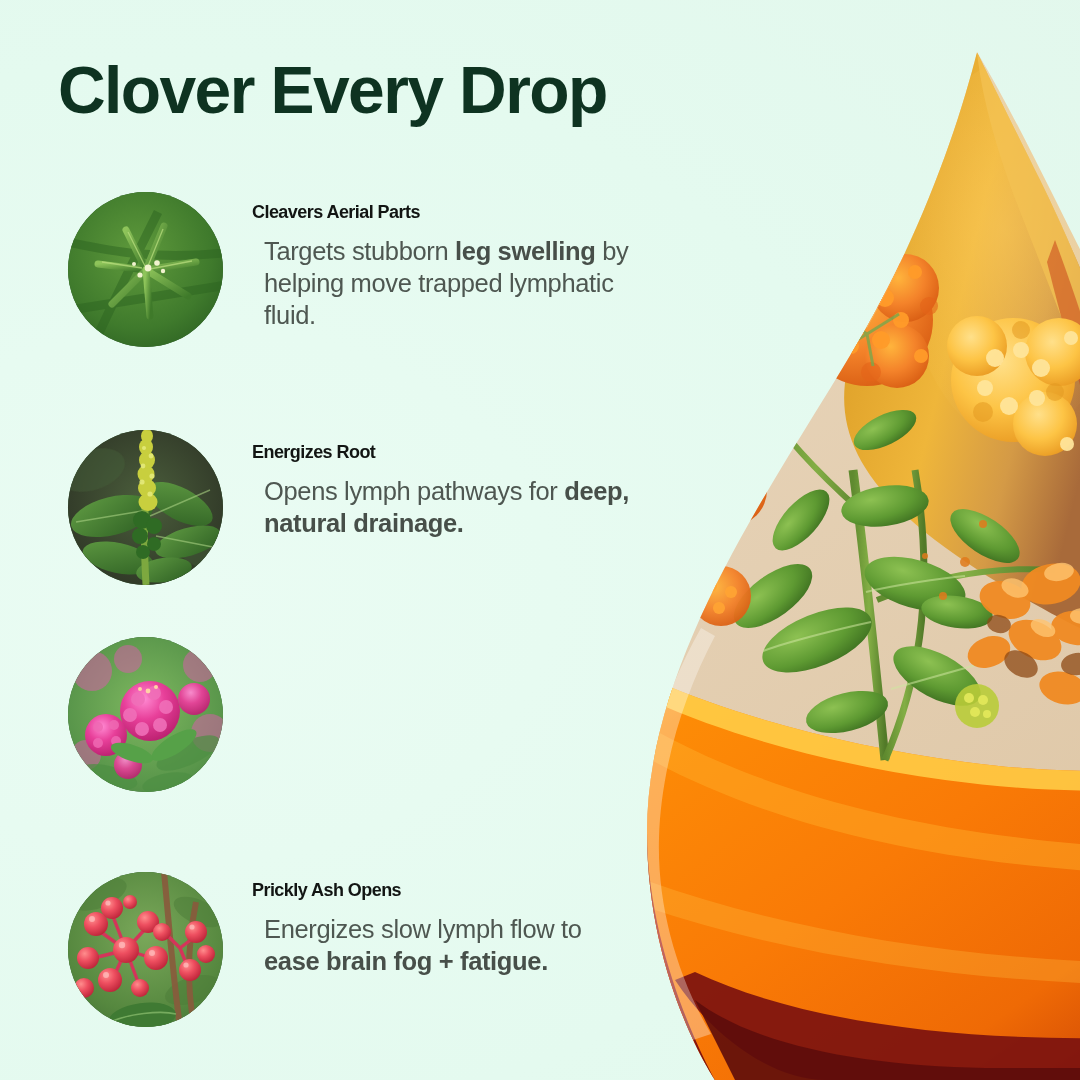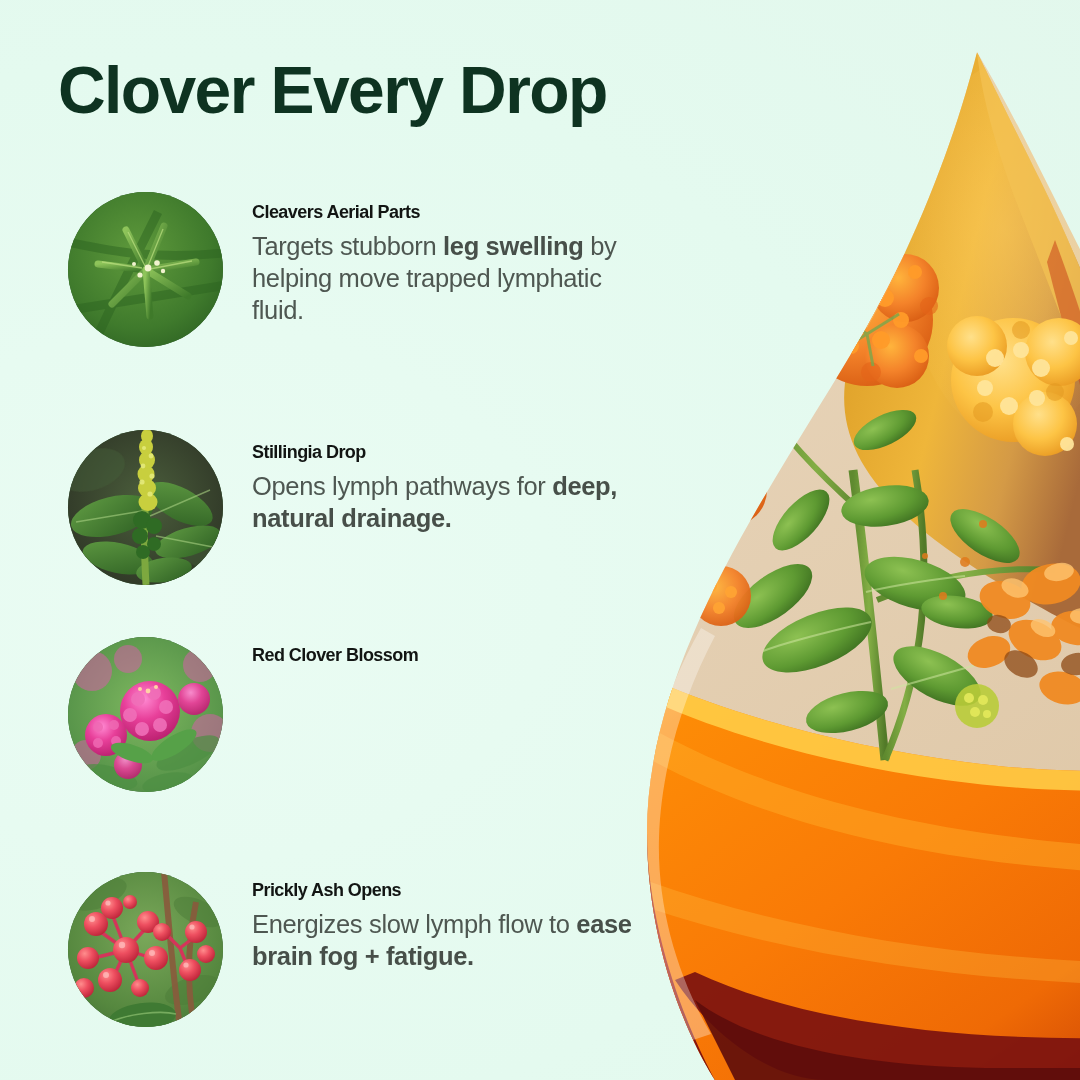--- a/index.html
+++ b/index.html
@@ -33,21 +33,21 @@
   }
   .thumb svg { display:block; width:155px; height:155px; }
   .txt { position:absolute; left:252px; width:392px; }
   .ttl {
     font-size:18px; font-weight:700; color:#121513;
     letter-spacing:-0.55px; line-height:1.15; margin:0 0 7px 0;
     white-space:nowrap;
   }
   .desc {
     font-size:25.5px; color:#4e5751; line-height:1.27;
-    letter-spacing:-0.35px; margin:0;
+    letter-spacing:-0.35px; margin:12px;
   }
   .desc b { font-weight:700; color:#474f49; }
 
   
   #drop-wrap {
     position:absolute; left:585px; top:0; width:520px; height:1080px;
     pointer-events:none;
   }
   #drop-wrap svg { display:block; }
 </style>
@@ -429,21 +429,21 @@
         <g fill="#2f6b24">
           <circle cx="74" cy="90" r="9"></circle>
             <circle cx="86" cy="96" r="8"></circle>
           <circle cx="72" cy="106" r="8"></circle>
             <circle cx="86" cy="114" r="7"></circle>
           <circle cx="75" cy="122" r="7"></circle>
         </g>
       </svg>
     </div>
     <div class="txt" style="top:12px">
-      <p class="ttl">Stillingia Drop</p>
+      <p class="ttl">Energizes Root</p>
       <p class="desc">Opens lymph pathways for <b>deep, natural drainage.</b></p>
     </div>
   </div>
 
   <div class="item" style="top:637px">
     <div class="thumb">
       <svg viewBox="0 0 155 155">
         <defs>
           <radialGradient id="c3bg" cx="0.5" cy="0.45" r="0.85">
             <stop offset="0%" stop-color="#7fb860"></stop>
@@ -501,21 +501,20 @@
           <circle cx="60" cy="128" r="14" fill="url(#c3flw)" opacity="0.9"></circle>
         </g>
 
         <g fill="#56a148">
           <ellipse cx="106" cy="108" rx="26" ry="9" transform="rotate(-32 106 108)"></ellipse>
           <ellipse cx="64" cy="116" rx="22" ry="8" transform="rotate(18 64 116)"></ellipse>
         </g>
       </svg>
     </div>
     <div class="txt" style="top:8px">
-      <p class="ttl">Red Clover Blossom</p>
     </div>
   </div>
 
   <div class="item" style="top:872px">
     <div class="thumb">
       <svg viewBox="0 0 155 155">
         <defs>
           <radialGradient id="c4bg" cx="0.5" cy="0.4" r="0.85">
             <stop offset="0%" stop-color="#7aa85a"></stop>
             <stop offset="60%" stop-color="#56883f"></stop>

